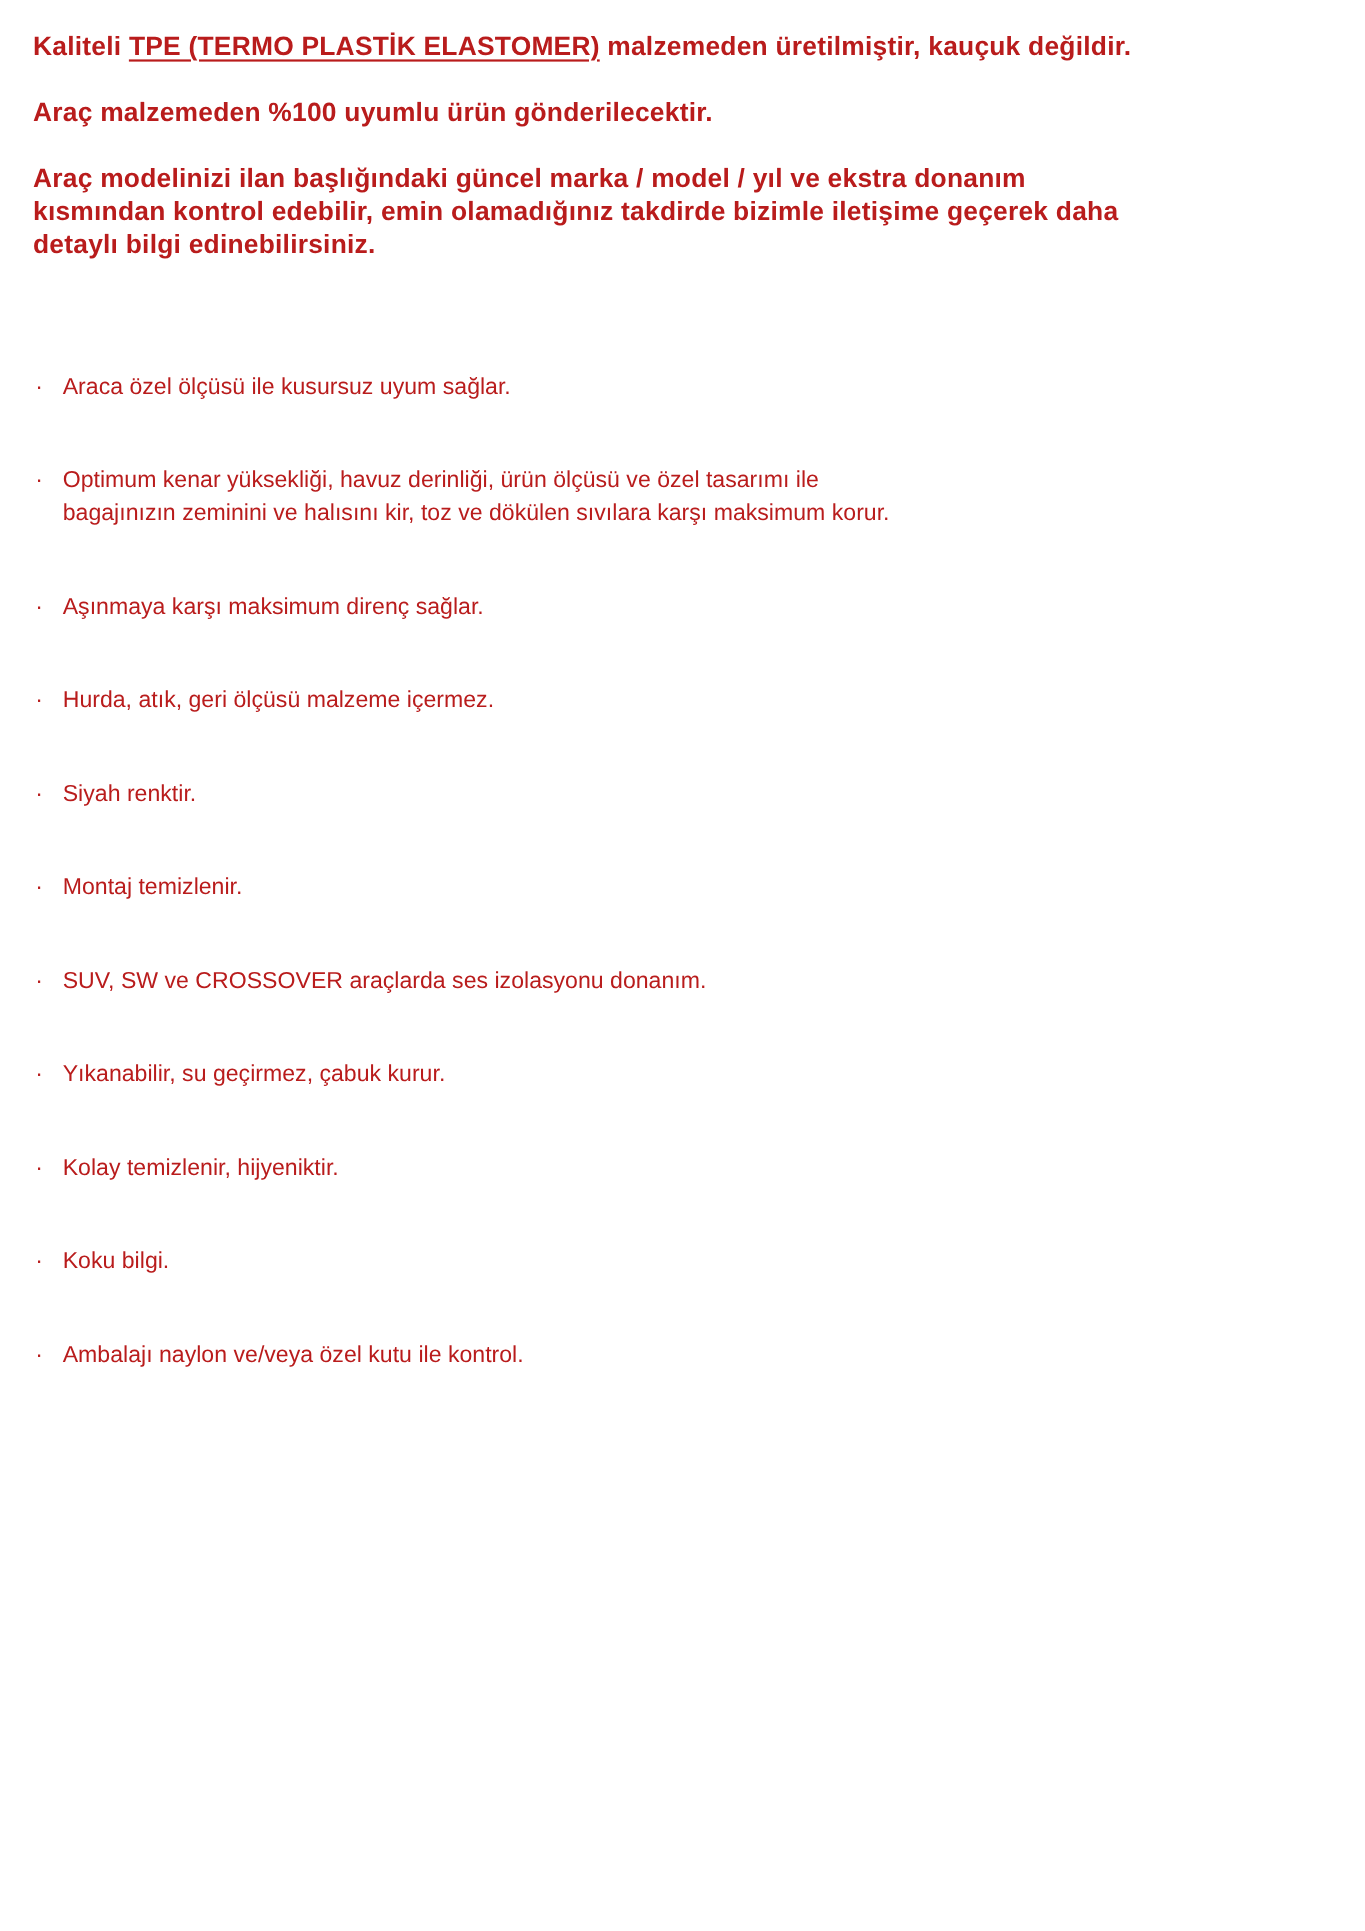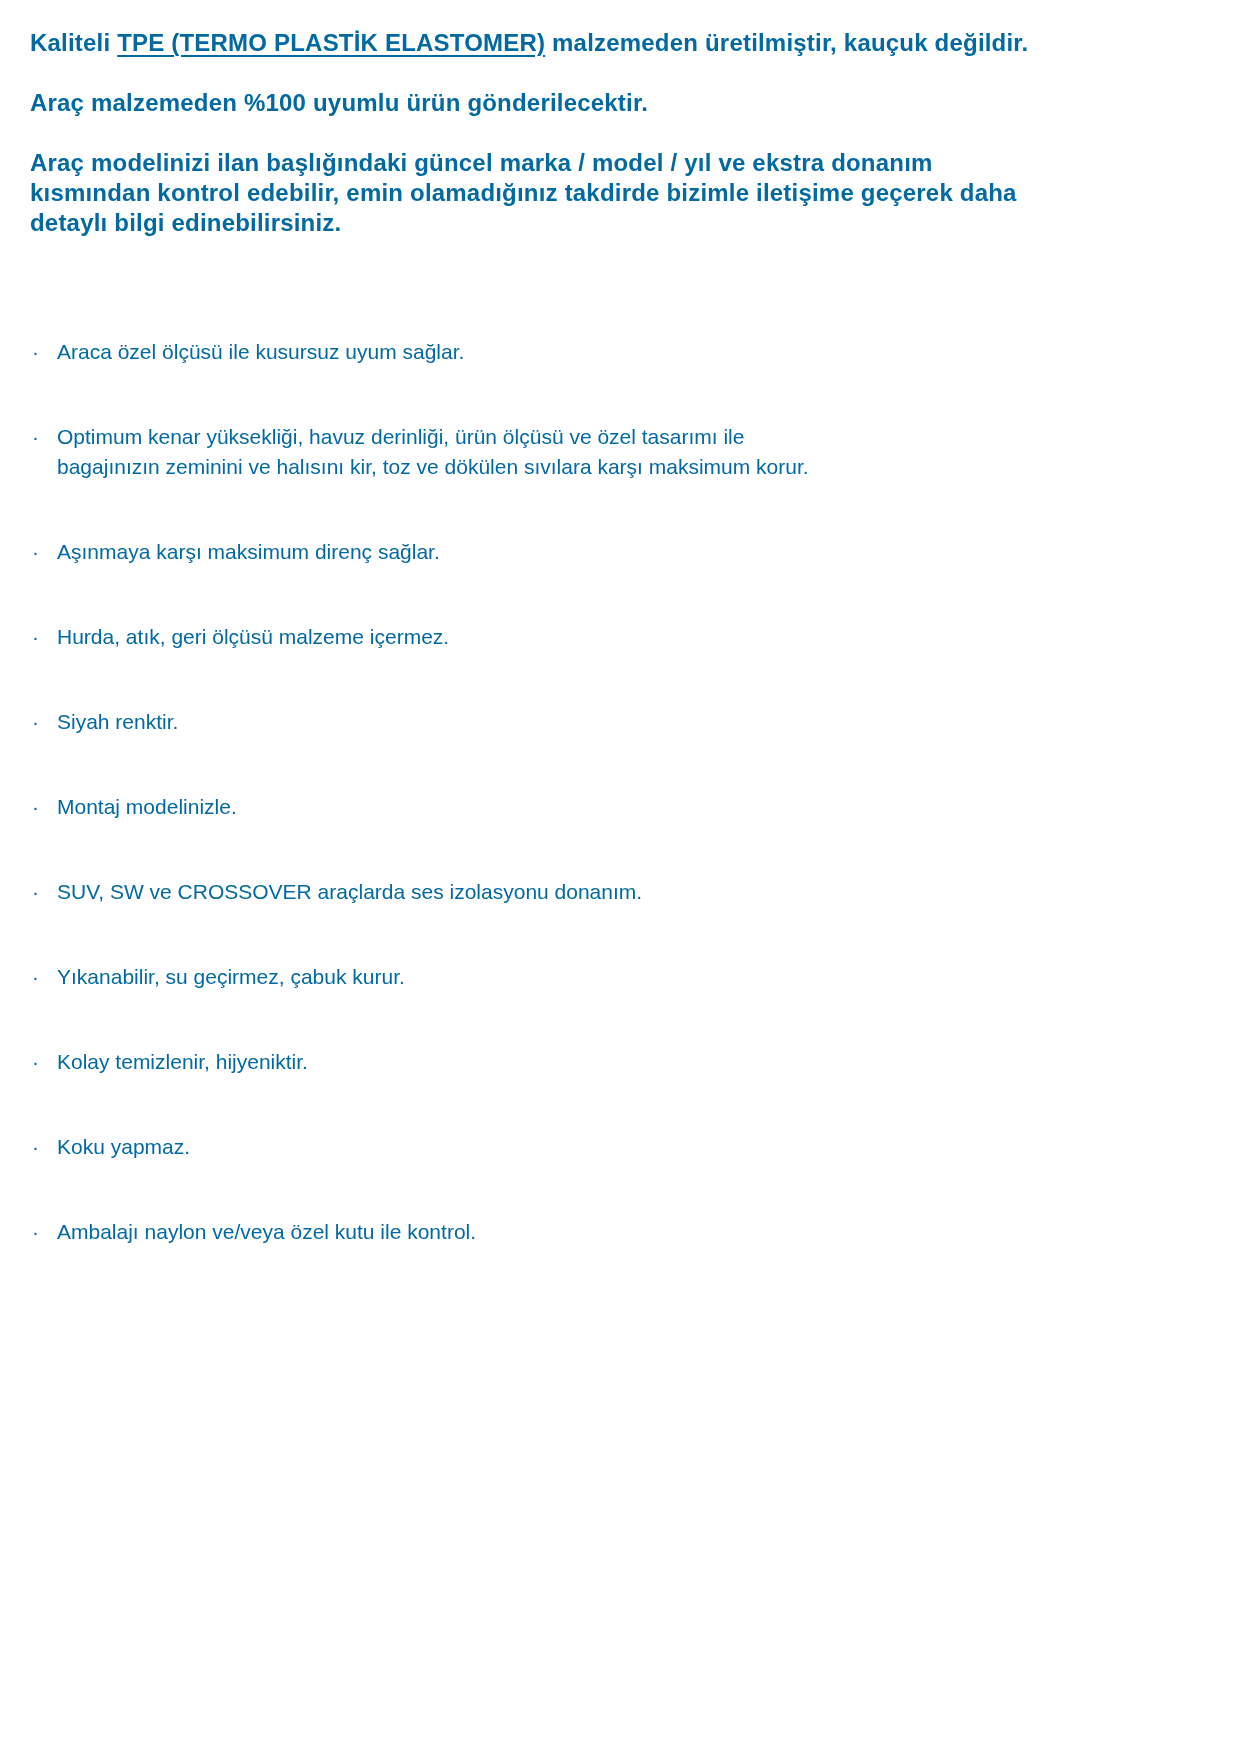--- a/index.html
+++ b/index.html
@@ -6,21 +6,21 @@
     margin: 0;
     padding: 0;
     background: #ffffff;
   }
   .page {
     position: relative;
     width: 1241px;
     height: 1755px;
     box-sizing: border-box;
     background: #ffffff;
-    color: #0369a1;
+    color: #b91c1c;
     font-family: "Liberation Sans", "DejaVu Sans", sans-serif;
     padding: 28px 40px 0 30px;
     overflow: hidden;
   }
   .heading {
     margin: 0 0 30px 0;
     font-size: 24px;
     line-height: 30px;
     font-weight: bold;
     letter-spacing: 0.2px;
@@ -73,26 +73,26 @@
 
       <li class="feature"><span class="dot">·</span><span class="ftext pre">Optimum kenar yüksekliği, havuz derinliği, ürün ölçüsü ve özel tasarımı ile
 bagajınızın zeminini ve halısını kir, toz ve dökülen sıvılara karşı maksimum korur.</span></li>
 
       <li class="feature"><span class="dot">·</span><span class="ftext pre">Aşınmaya karşı maksimum direnç sağlar.</span></li>
 
       <li class="feature"><span class="dot">·</span><span class="ftext pre">Hurda, atık, geri ölçüsü malzeme içermez.</span></li>
 
       <li class="feature"><span class="dot">·</span><span class="ftext pre">Siyah renktir.</span></li>
 
-      <li class="feature"><span class="dot">·</span><span class="ftext pre">Montaj modelinizle.</span></li>
+      <li class="feature"><span class="dot">·</span><span class="ftext pre">Montaj temizlenir.</span></li>
 
       <li class="feature"><span class="dot">·</span><span class="ftext pre">SUV, SW ve CROSSOVER araçlarda ses izolasyonu donanım.</span></li>
 
       <li class="feature"><span class="dot">·</span><span class="ftext pre">Yıkanabilir, su geçirmez, çabuk kurur.</span></li>
 
       <li class="feature"><span class="dot">·</span><span class="ftext pre">Kolay temizlenir, hijyeniktir.</span></li>
 
-      <li class="feature"><span class="dot">·</span><span class="ftext pre">Koku yapmaz.</span></li>
+      <li class="feature"><span class="dot">·</span><span class="ftext pre">Koku bilgi.</span></li>
 
       <li class="feature"><span class="dot">·</span><span class="ftext pre">Ambalajı naylon ve/veya özel kutu ile kontrol.</span></li>
     </ul>
 
 </div>
 
 </body></html>

